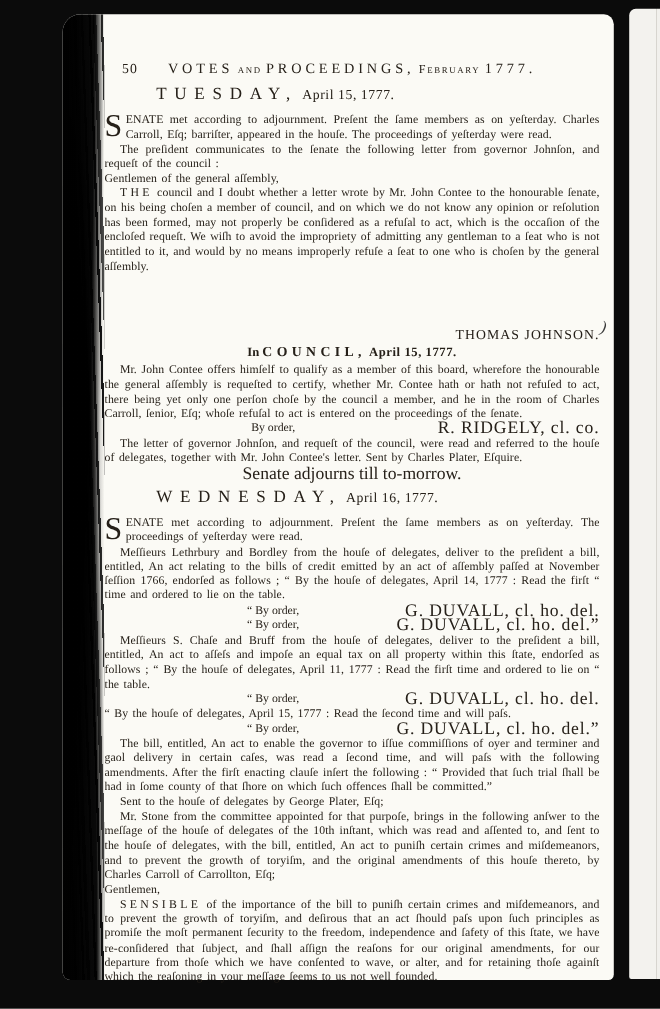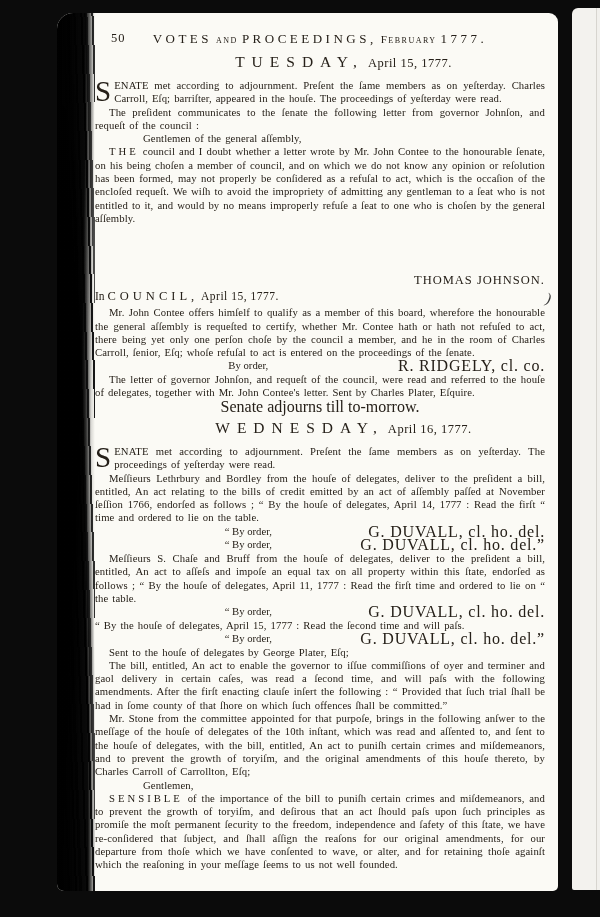--- a/index.html
+++ b/index.html
@@ -30,44 +30,44 @@
     position:absolute; left:572px; top:8px; width:28px; height:882px;
     background:linear-gradient(90deg, #f3f2ee 0 86%, #d7d5cf 86% 91%, #f1f0ec 91% 100%);
     border-radius:6px 0 0 2px;
   }
   .stray-mark {
     position:absolute; left:546px; top:290px; color:#3a3a3a;
     font-size:15px; font-style:italic; transform:rotate(12deg);
   }
   
   .content {
-    position:absolute; left:95px; top:29px; width:450px; height:842px;
+    position:absolute; left:95px; top:53px; width:450px; height:842px;
     overflow:hidden; color:#262019;
   }
   .header-row { position:relative; text-align:center; height:18px; margin-bottom:2px; }
   .pagenum { position:absolute; left:16px; top:2px; font-size:12.5px; letter-spacing:1px; }
   .ht-caps { font-size:13px; letter-spacing:3.5px; }
   .ht-sc   { font-size:11px; font-variant:small-caps; letter-spacing:1.5px; }
-  .h-day { text-align:center; margin:6px 0 8px;padding-left:47px; }
+  .h-day { text-align:left; margin:6px 0 8px;padding-left:47px; }
   .h-day-spaced { font-size:15.5px; letter-spacing:7px; }
   .h-day-date   { font-size:12.5px; letter-spacing:.5px; }
-  .h-sub { margin:2px 0 2px; font-size:11.5px; }
+  .h-sub { text-align:center; margin:2px 0 2px; font-size:11.5px;font-weight:bold; }
   .h-sub-spaced { font-size:12.5px; letter-spacing:4px; }
   .h-sub-date { letter-spacing:.5px; }
   .para {
     margin:0; font-size:10.7px; line-height:13.3px;
     text-align:justify; text-indent:14px; word-spacing:1.2px; letter-spacing:.1px;
   }
   .para.noind { text-indent:0; }
   .dropcap {
     float:left; font-size:29px; line-height:23px; padding:1px 3px 0 0;
   }
   .lead-sp { letter-spacing:3px; }
   .line-c { text-align:center; font-size:16px; line-height:13.3px; }
-  .line-i2 { text-indent:38px; text-align:left;padding-left:48px; }
+  .line-i2 { text-indent:38px; text-align:left; }
   .sig { text-align:right; font-size:12.5px; letter-spacing:1px; line-height:14px;margin-top:48px; }
   .orderline { display:flex; font-size:10.7px; line-height:13.6px; align-items:flex-end; }
   .ol-left  { flex:1.15; text-align:center; padding-left:10%; }
   .ol-right { flex:1; text-align:right; font-size:16px; letter-spacing:.8px; }
 </style>
 </head>
 <body>
 
 <div class="page"></div>
 <div class="left-edge-texture"></div>
@@ -142,23 +142,23 @@
   <div class="orderline">
     <span class="ol-left">“ By order,</span>
     <span class="ol-right">G. DUVALL, cl. ho. del.</span>
   </div>
   <p class="para noind">“ By the houſe of delegates, April 15, 1777 : Read the ſecond time and will paſs.</p>
   <div class="orderline">
     <span class="ol-left">“ By order,</span>
     <span class="ol-right">G. DUVALL, cl. ho. del.”</span>
   </div>
 
+  <p class="para">The bill, entitled, An act to enable the governor to iſſue commiſſions of oyer and terminer and gaol delivery in certain caſes, was read a ſecond time, and will paſs with the following amendments. After the firſt enacting clauſe inſert the following : “ Provided that ſuch trial ſhall be had in ſome county of that ſhore on which ſuch offences ſhall be committed.”</p>
+
   <p class="para">Sent to the houſe of delegates by George Plater, Eſq;</p>
-
-  <p class="para">The bill, entitled, An act to enable the governor to iſſue commiſſions of oyer and terminer and gaol delivery in certain caſes, was read a ſecond time, and will paſs with the following amendments. After the firſt enacting clauſe inſert the following : “ Provided that ſuch trial ſhall be had in ſome county of that ſhore on which ſuch offences ſhall be committed.”</p>
 
   <p class="para">Mr. Stone from the committee appointed for that purpoſe, brings in the following anſwer to the meſſage of the houſe of delegates of the 10th inſtant, which was read and aſſented to, and ſent to the houſe of delegates, with the bill, entitled, An act to puniſh certain crimes and miſdemeanors, and to prevent the growth of toryiſm, and the original amendments of this houſe thereto, by Charles Carroll of Carrollton, Eſq;</p>
 
 
   <p class="para noind line-i2">Gentlemen,</p>
 
   <p class="para"><span class="lead-sp">SENSIBLE</span><span> of the importance of the bill to puniſh certain crimes and miſdemeanors, and to prevent the growth of toryiſm, and deſirous that an act ſhould paſs upon ſuch principles as promiſe the moſt permanent ſecurity to the freedom, independence and ſafety of this ſtate, we have re-conſidered that ſubject, and ſhall aſſign the reaſons for our original amendments, for our departure from thoſe which we have conſented to wave, or alter, and for retaining thoſe againſt which the reaſoning in your meſſage ſeems to us not well founded.</span></p>
 
   <p class="para">We rejected the clauſe in the bill for inflicting impriſonment, fine or baniſhment, on perſons who may perſuade and entice any of the inhabitants or ſubjects of this ſtate, to return to, or acknowledge any dependence on, the crown and parliament of Great-Britain, or to own any alle-</p>
 

